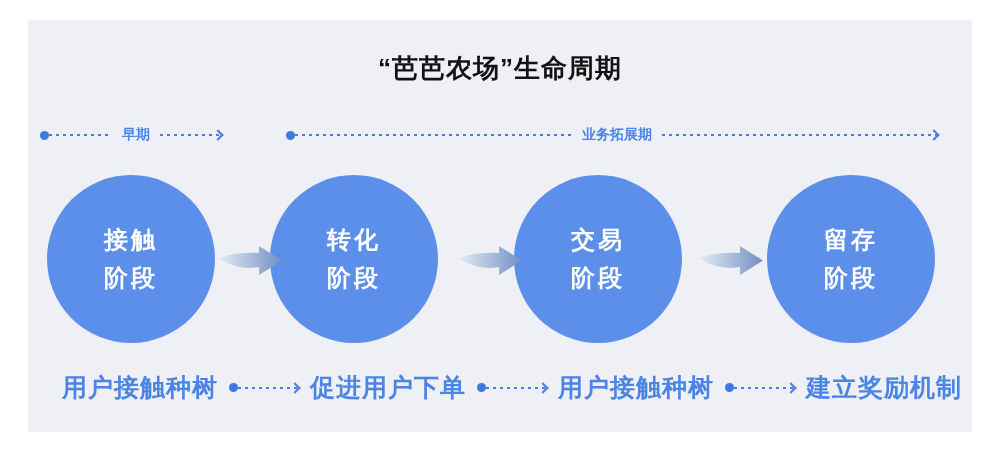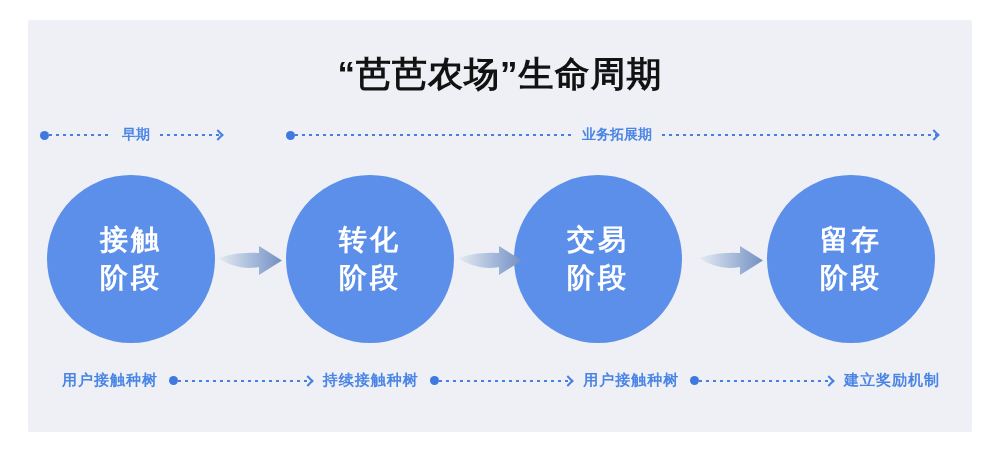--- a/index.html
+++ b/index.html
@@ -6,21 +6,21 @@
   html,body { width:1000px; height:452px; background:#ffffff; font-family:"Liberation Sans", sans-serif; overflow:hidden; }
   .stage-wrap { position:relative; width:1000px; height:452px; }
 
   .panel {
     position:absolute; left:28px; top:20px; width:944px; height:412px;
     background:#EEF0F5; border-radius:2px;
   }
 
   .title {
     position:absolute; top:31px; left:0; width:100%;
-    text-align:center; font-size:35px; font-weight:bold; color:#121212;
+    text-align:center; font-size:26px; font-weight:bold; color:#121212;
     letter-spacing:1px; white-space:nowrap;
   }
 
   
   .phase-group { position:absolute; height:22px; display:flex; align-items:center; }
   .phase-early { left:12px;  top:104px; width:182px; }
   .phase-expansion { left:258px; top:104px; width:652px; }
   .dot { flex:none; width:9px; height:9px; border-radius:50%; background:#3F78DE; }
   .dashes { flex:1; height:2px;
     background:repeating-linear-gradient(to right, #477FE0 0 3px, transparent 3px 7px); }
@@ -28,33 +28,33 @@
     border-top:2px solid #477FE0; border-right:2px solid #477FE0;
     transform:rotate(45deg); margin-left:-9px; }
   .phase-label { flex:none; color:#4A85E6; font-weight:bold; font-size:14px;
     padding:0 10px; white-space:nowrap; }
 
   
   .circle {
     position:absolute; top:155px; width:168px; height:168px; border-radius:50%;
     background:#5B8FE9; color:#ffffff;
     display:flex; align-items:center; justify-content:center; text-align:center;
-    font-size:28px; font-weight:bold; line-height:38px; letter-spacing:3px;
+    font-size:24px; font-weight:bold; line-height:38px; letter-spacing:3px;
     white-space:pre-line;
   }
-  .c1 { left:19px; }  .c2 { left:258px; }  .c3 { left:486px; }  .c4 { left:739px; }
+  .c1 { left:19px; }  .c2 { left:242px; }  .c3 { left:486px; }  .c4 { left:739px; }
 
   
   .flow-arrow { position:absolute; top:224px; width:64px; height:32px; }
   .fa1 { left:190px; }  .fa2 { left:430px; }  .fa3 { left:671px; }
 
   
   .actions { position:absolute; left:34px; top:351px; width:878px;
     display:flex; align-items:center; }
-  .action-label { flex:none; color:#4A85E6; font-weight:bold; font-size:15px;
+  .action-label { flex:none; color:#4A85E6; font-weight:bold; font-size:25px;
     white-space:nowrap; letter-spacing:1px; }
   .action-conn { flex:1; display:flex; align-items:center; margin:0 11px; min-width:70px; }
 </style>
 </head>
 <body>
 
 <div class="stage-wrap">
   <div class="panel">
 
     <div class="title">“芭芭农场”生命周期</div>
@@ -104,21 +104,21 @@
       <path d="M0,14 Q20,7.5 41,9 L41,2 L64,16.5 L41,31 L41,23 Q19,27 0,14 Z" fill="url(#ag)"></path>
     </svg>
 
     <div class="actions">
       <span class="action-label">用户接触种树</span>
       <span class="action-conn">
         <span class="dot"></span>
         <span class="dashes"></span>
         <span class="chev"></span>
       </span>
-      <span class="action-label">持续接触种树</span>
+      <span class="action-label">促进用户下单</span>
       <span class="action-conn">
         <span class="dot"></span>
         <span class="dashes"></span>
         <span class="chev"></span>
       </span>
       <span class="action-label">用户接触种树</span>
       <span class="action-conn">
         <span class="dot"></span>
         <span class="dashes"></span>
         <span class="chev"></span>

